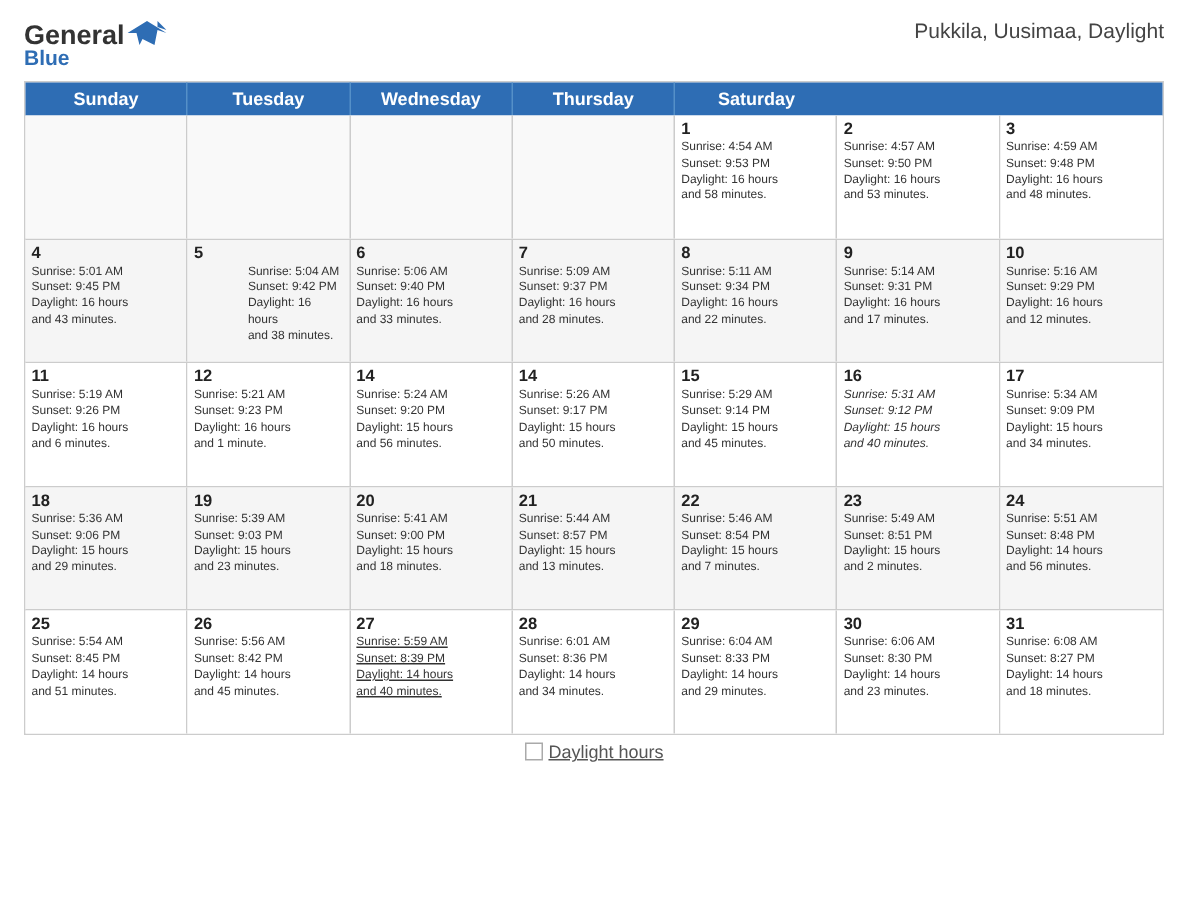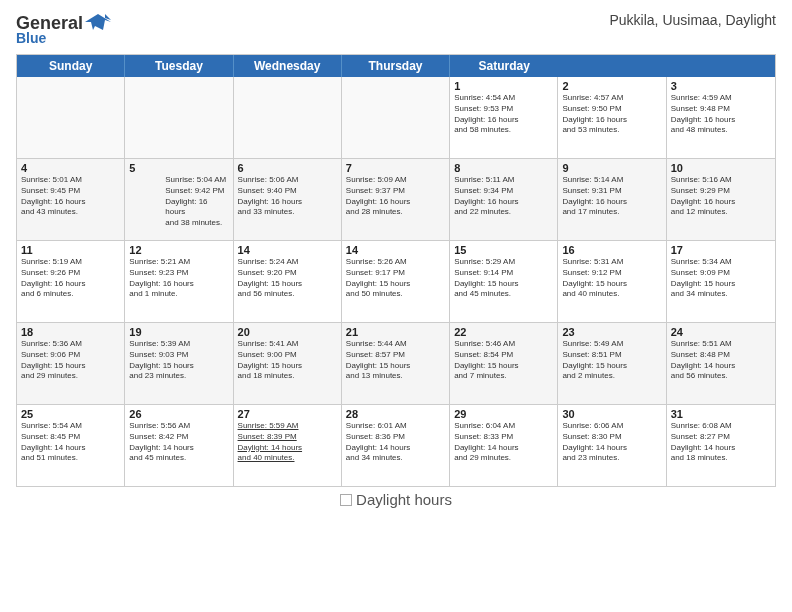--- a/index.html
+++ b/index.html
@@ -98,22 +98,23 @@
       font-size: 8px;
       line-height: 1.35;
       color: #333;
     }
     .footer {
       display: flex;
       align-items: center;
       justify-content: center;
       gap: 20px;
       margin-top: 4px;
-      font-size: 15px;
+      font-size: 12px;
       color: #555;
+      text-decoration: underline;
     }
     .legend-item {
       display: flex;
       align-items: center;
       gap: 4px;
     }
     .legend-box {
       width: 12px;
       height: 12px;
       border: 1px solid #aaa;
@@ -259,21 +260,21 @@
           </div>
           <div class="cal-cell">
             <div class="day-num">15</div>
             <div class="cell-info" style="white-space: pre-line;">Sunrise: 5:29 AM
 Sunset: 9:14 PM
 Daylight: 15 hours
 and 45 minutes.</div>
           </div>
           <div class="cal-cell">
             <div class="day-num">16</div>
-            <div class="cell-info" style="white-space: pre-line;">Sunrise: 5:31 AM
+            <div class="cell-info" style="white-space: pre-line; font-style: italic;">Sunrise: 5:31 AM
 Sunset: 9:12 PM
 Daylight: 15 hours
 and 40 minutes.</div>
           </div>
           <div class="cal-cell">
             <div class="day-num">17</div>
             <div class="cell-info" style="white-space: pre-line;">Sunrise: 5:34 AM
 Sunset: 9:09 PM
 Daylight: 15 hours
 and 34 minutes.</div>

